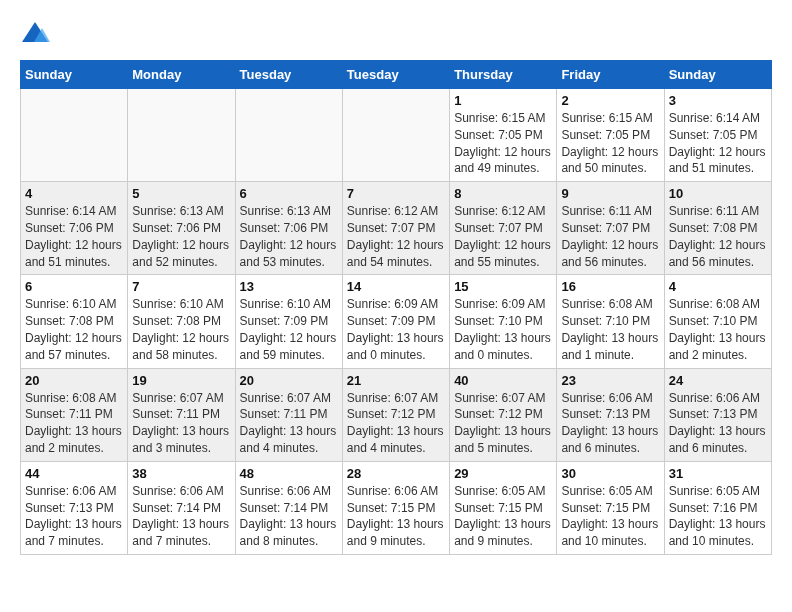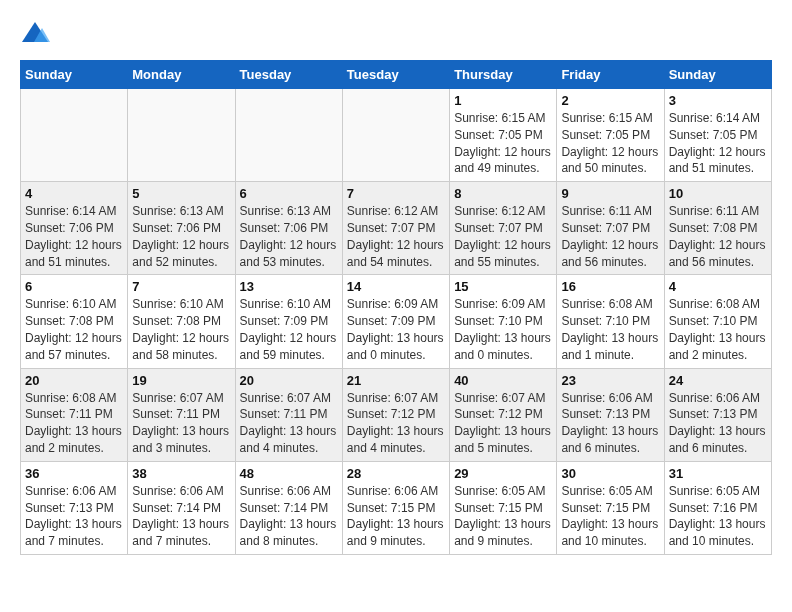--- a/index.html
+++ b/index.html
@@ -302,21 +302,21 @@
         <td>
           <div class="day-number">24</div>
           <div class="day-info" style="white-space: pre-line;">Sunrise: 6:06 AM
 Sunset: 7:13 PM
 Daylight: 13 hours
 and 6 minutes.</div>
         </td>
       </tr>
       <tr>
         <td>
-          <div class="day-number">36</div>
+          <div class="day-number">44</div>
           <div class="day-info" style="white-space: pre-line;">Sunrise: 6:06 AM
 Sunset: 7:13 PM
 Daylight: 13 hours
 and 7 minutes.</div>
         </td>
         <td>
           <div class="day-number">38</div>
           <div class="day-info" style="white-space: pre-line;">Sunrise: 6:06 AM
 Sunset: 7:14 PM
 Daylight: 13 hours

